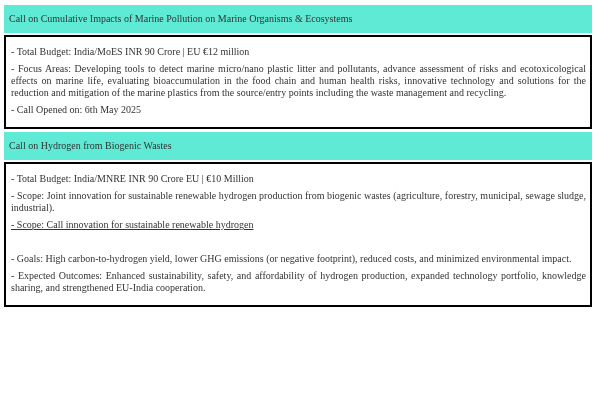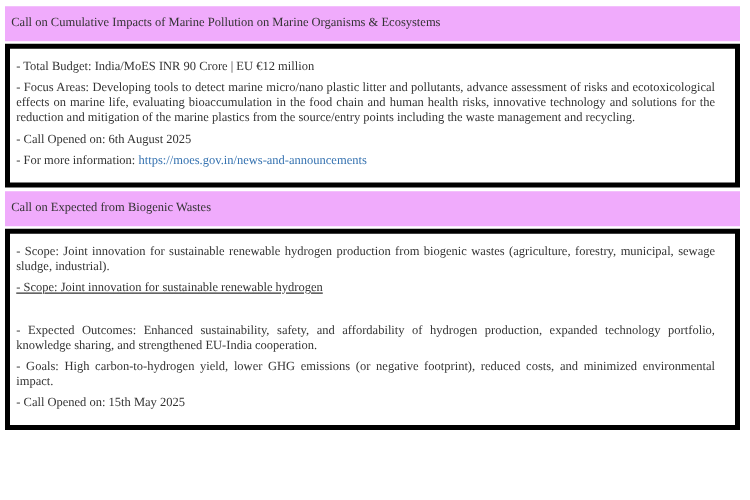--- a/index.html
+++ b/index.html
@@ -9,31 +9,31 @@
     background: #ffffff;
     font-family: "Liberation Serif", "DejaVu Serif", serif;
     color: #333333;
     overflow: hidden;
   }
   .doc {
     margin: 5px 4px 0 4px;
     width: 588px;
   }
   .section-header {
-    background: #f0abfc;
+    background: #5eead4;
     padding: 8px 5px;
     font-size: 10px;
     line-height: 12px;
     color: #333333;
     margin-bottom: 2px;
   }
   .section-body {
-    border: 4px solid #000000;
+    border: 2px solid #000000;
     background: #ffffff;
-    padding: 4px 16px 6px 5px;
+    padding: 4px 4px 6px 5px;
     margin-bottom: 3px;
   }
   .line {
     margin: 5px 0;
     font-size: 10px;
     line-height: 12px;
     text-align: justify;
     color: #333333;
   }
   .line.underline { text-decoration: underline; }
@@ -48,30 +48,29 @@
 <body>
 
 <div class="doc">
 
   <div class="section-header">
     <span>Call on Cumulative Impacts of Marine Pollution on Marine Organisms &amp; Ecosystems</span>
   </div>
   <div class="section-body">
     <p class="line">- Total Budget: India/MoES INR 90 Crore | EU €12 million</p>
     <p class="line">- Focus Areas: Developing tools to detect marine micro/nano plastic litter and pollutants, advance assessment of risks and ecotoxicological effects on marine life, evaluating bioaccumulation in the food chain and human health risks, innovative technology and solutions for the reduction and mitigation of the marine plastics from the source/entry points including the waste management and recycling.</p>
-    <p class="line">- Call Opened on: 6th August 2025</p>
-    <p class="line"><span>- For more information: </span><a class="link" href="#">https://moes.gov.in/news-and-announcements</a></p>
+    <p class="line">- Call Opened on: 6th May 2025</p>
   </div>
 
   <div class="section-header">
-    <span>Call on Expected from Biogenic Wastes</span>
+    <span>Call on Hydrogen from Biogenic Wastes</span>
   </div>
   <div class="section-body">
+    <p class="line">- Total Budget: India/MNRE INR 90 Crore EU | €10 Million</p>
     <p class="line">- Scope: Joint innovation for sustainable renewable hydrogen production from biogenic wastes (agriculture, forestry, municipal, sewage sludge, industrial).</p>
-    <p class="line underline">- Scope: Joint innovation for sustainable renewable hydrogen</p>
+    <p class="line underline">- Scope: Call innovation for sustainable renewable hydrogen</p>
     <p class="line spacer"></p>
+    <p class="line">- Goals: High carbon-to-hydrogen yield, lower GHG emissions (or negative footprint), reduced costs, and minimized environmental impact.</p>
     <p class="line">- Expected Outcomes: Enhanced sustainability, safety, and affordability of hydrogen production, expanded technology portfolio, knowledge sharing, and strengthened EU-India cooperation.</p>
-    <p class="line">- Goals: High carbon-to-hydrogen yield, lower GHG emissions (or negative footprint), reduced costs, and minimized environmental impact.</p>
-    <p class="line">- Call Opened on: 15th May 2025</p>
 
   </div>
 
 </div>
 
 </body></html>

